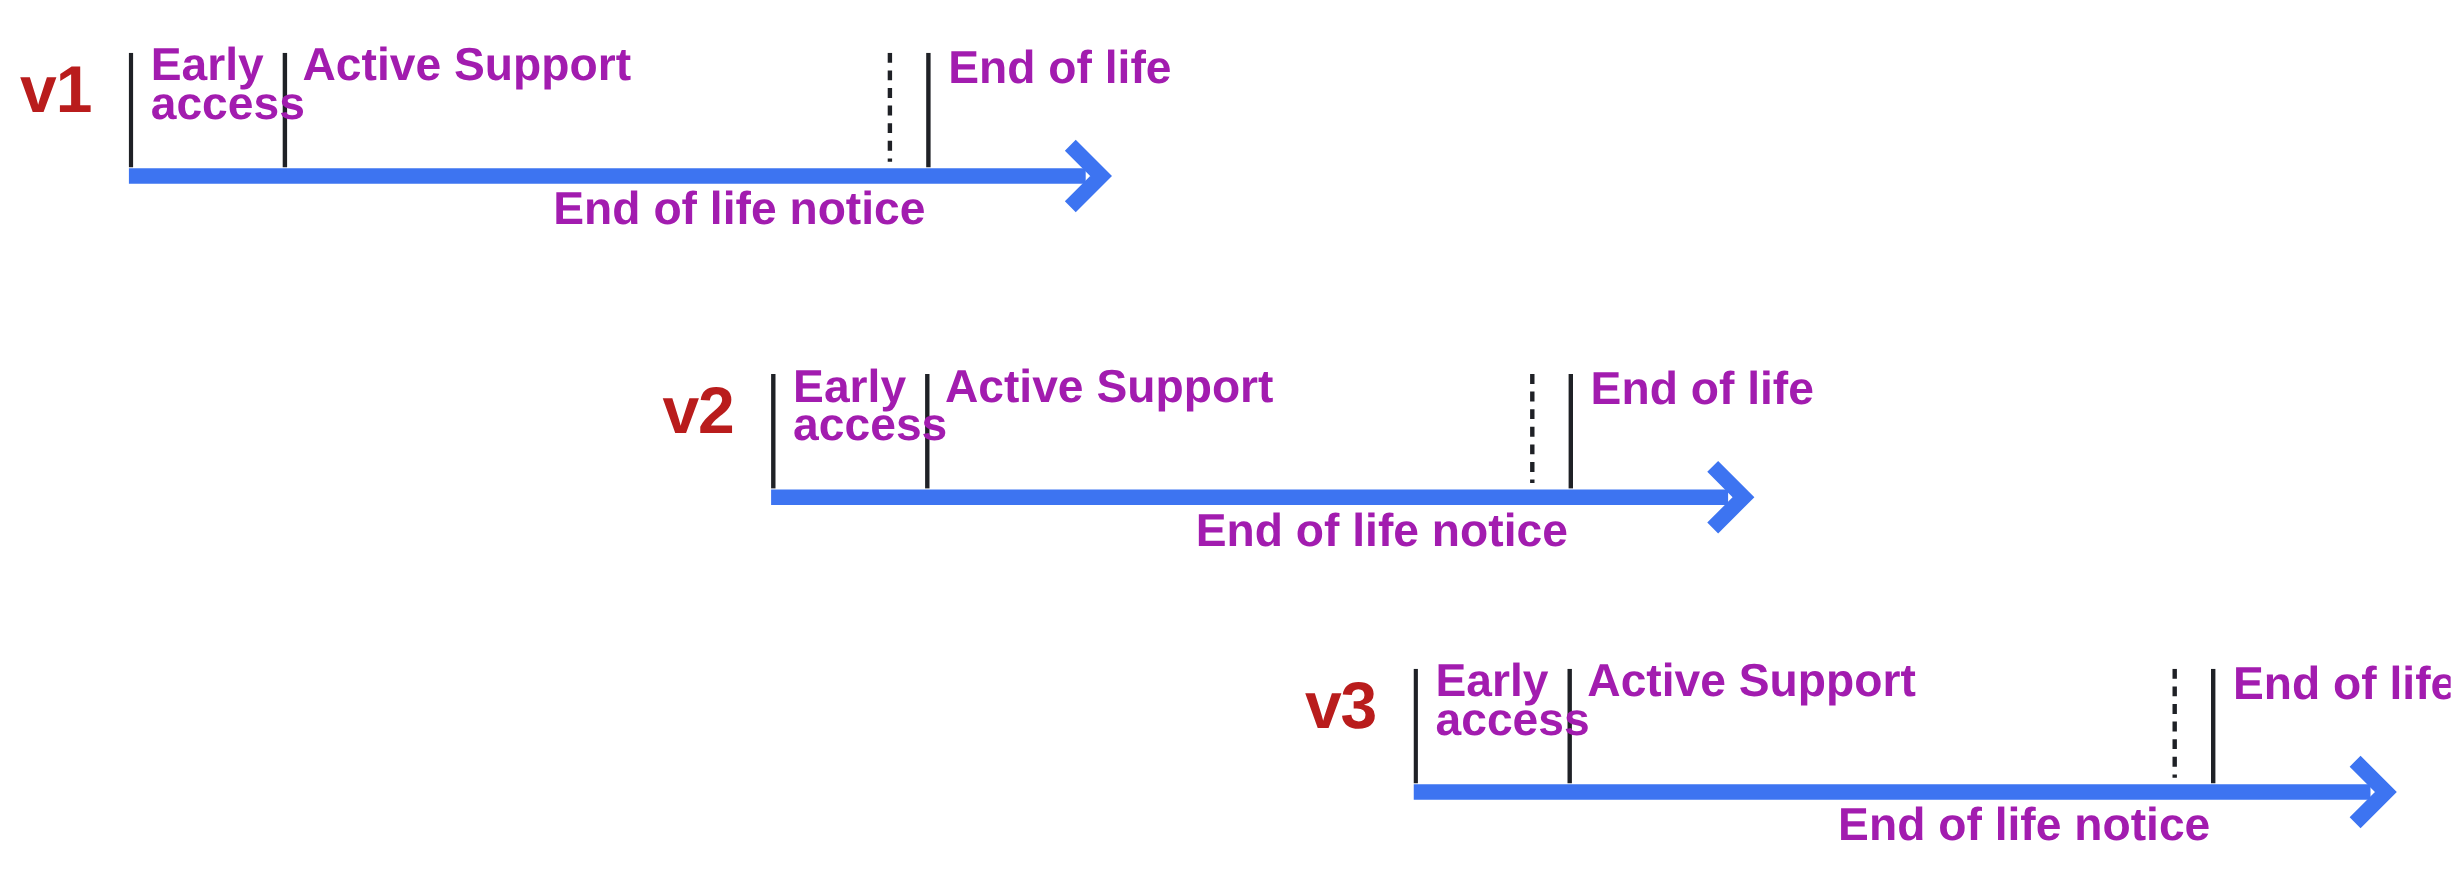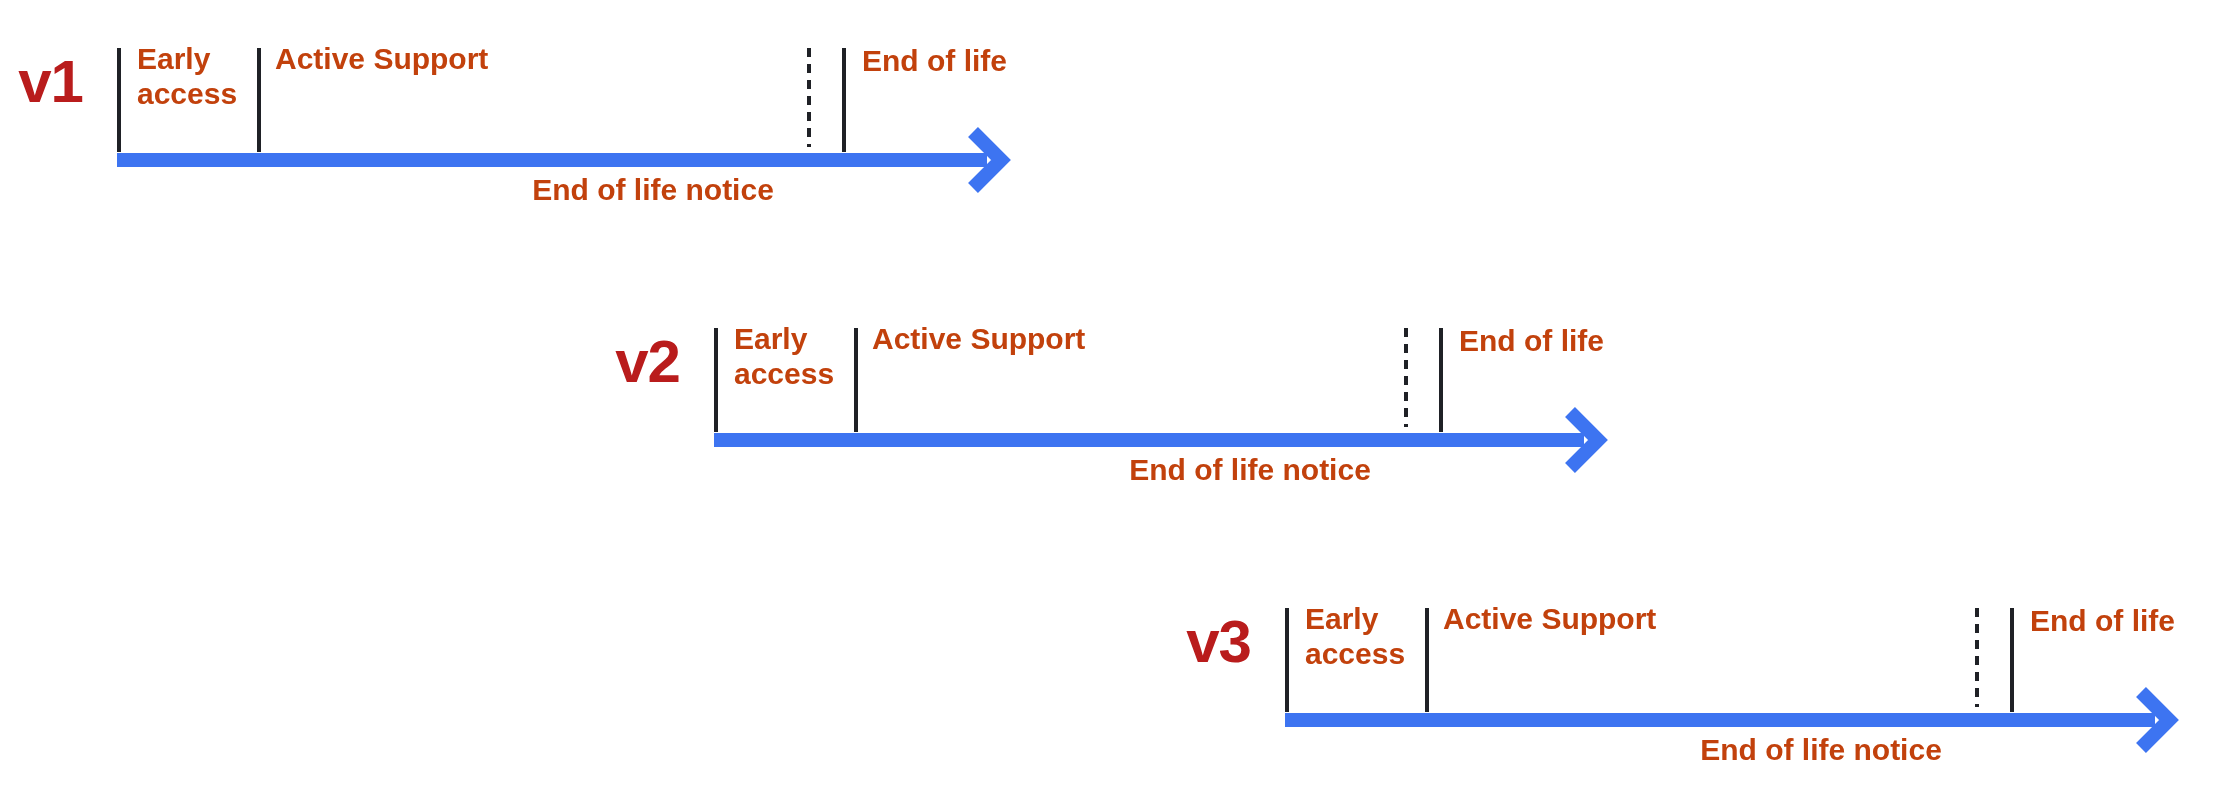--- a/index.html
+++ b/index.html
@@ -11,21 +11,21 @@
     overflow: hidden;
     font-family: "Liberation Sans", sans-serif;
     color: #1f2126;
   }
   .timeline-row {
     position: absolute;
     width: 1060px;
     height: 215px;
   }
   .timeline-row.row1 { left: 17px;  top: 48px;  }
-  .timeline-row.row2 { left: 601px; top: 328px; margin-left: 13px; }
+  .timeline-row.row2 { left: 601px; top: 340px; }
   .timeline-row.row3 { left: 1185px; top: 608px; }
 
   .vlabel {
     position: absolute;
     left: 0; top: 4px;
     width: 66px;
     font-size: 60px;
     line-height: 60px;
     font-weight: bold;
     text-align: right;
@@ -33,24 +33,24 @@
     color: #b91c1c;
   }
   .tgraphic {
     position: absolute;
     left: 100px; top: 0;
     width: 1000px; height: 170px;
     display: block;
   }
   .lbl {
     position: absolute;
-    font-size: 30px;
+    font-size: 42px;
     line-height: 35px;
     font-weight: bold;
-    color: #c2410c;
+    color: #a21caf;
     white-space: pre-line;
   }
   .lbl-early  { left: 120px; top: -7px; }
   .lbl-active { left: 258px; top: -7px; }
   .lbl-eol    { left: 845px; top: -5px; white-space: nowrap; }
   .lbl-notice { left: 486px; top: 124px; width: 300px; text-align: center; white-space: nowrap; }
 </style>
 </head>
 <body>
 

